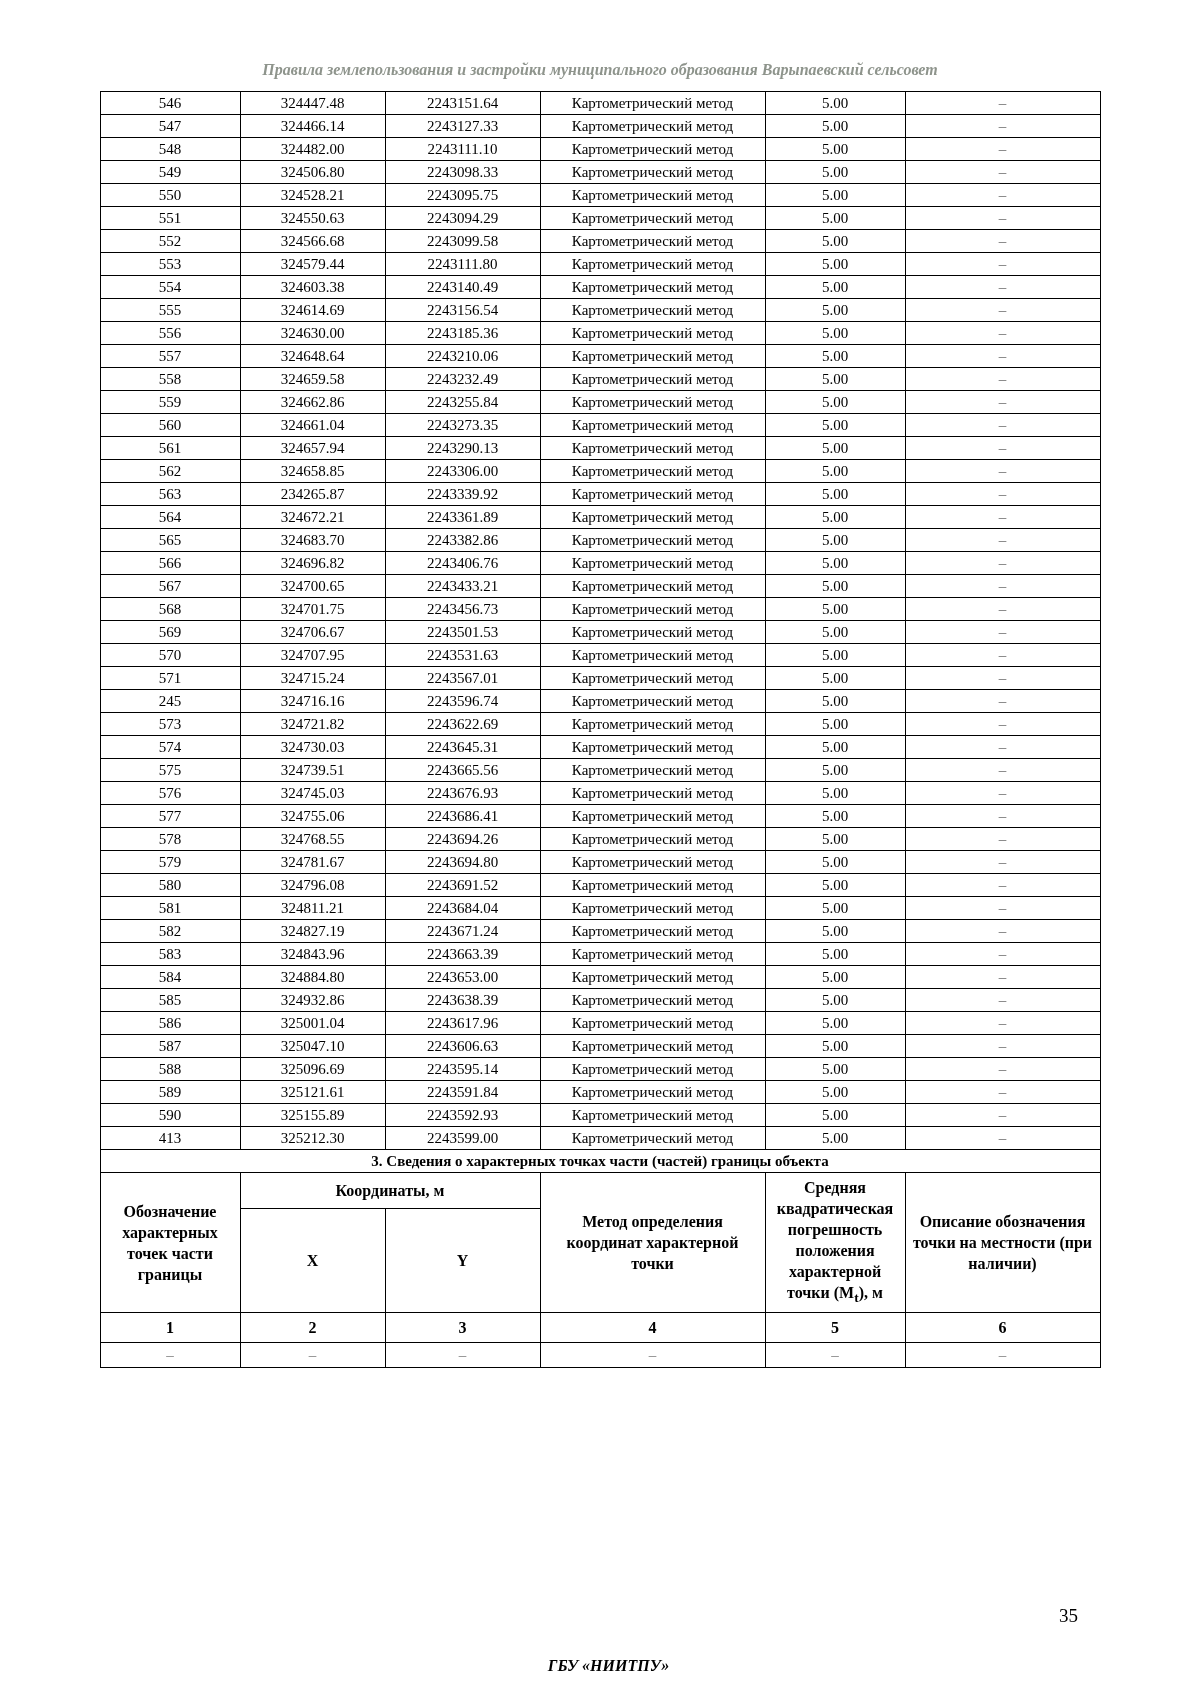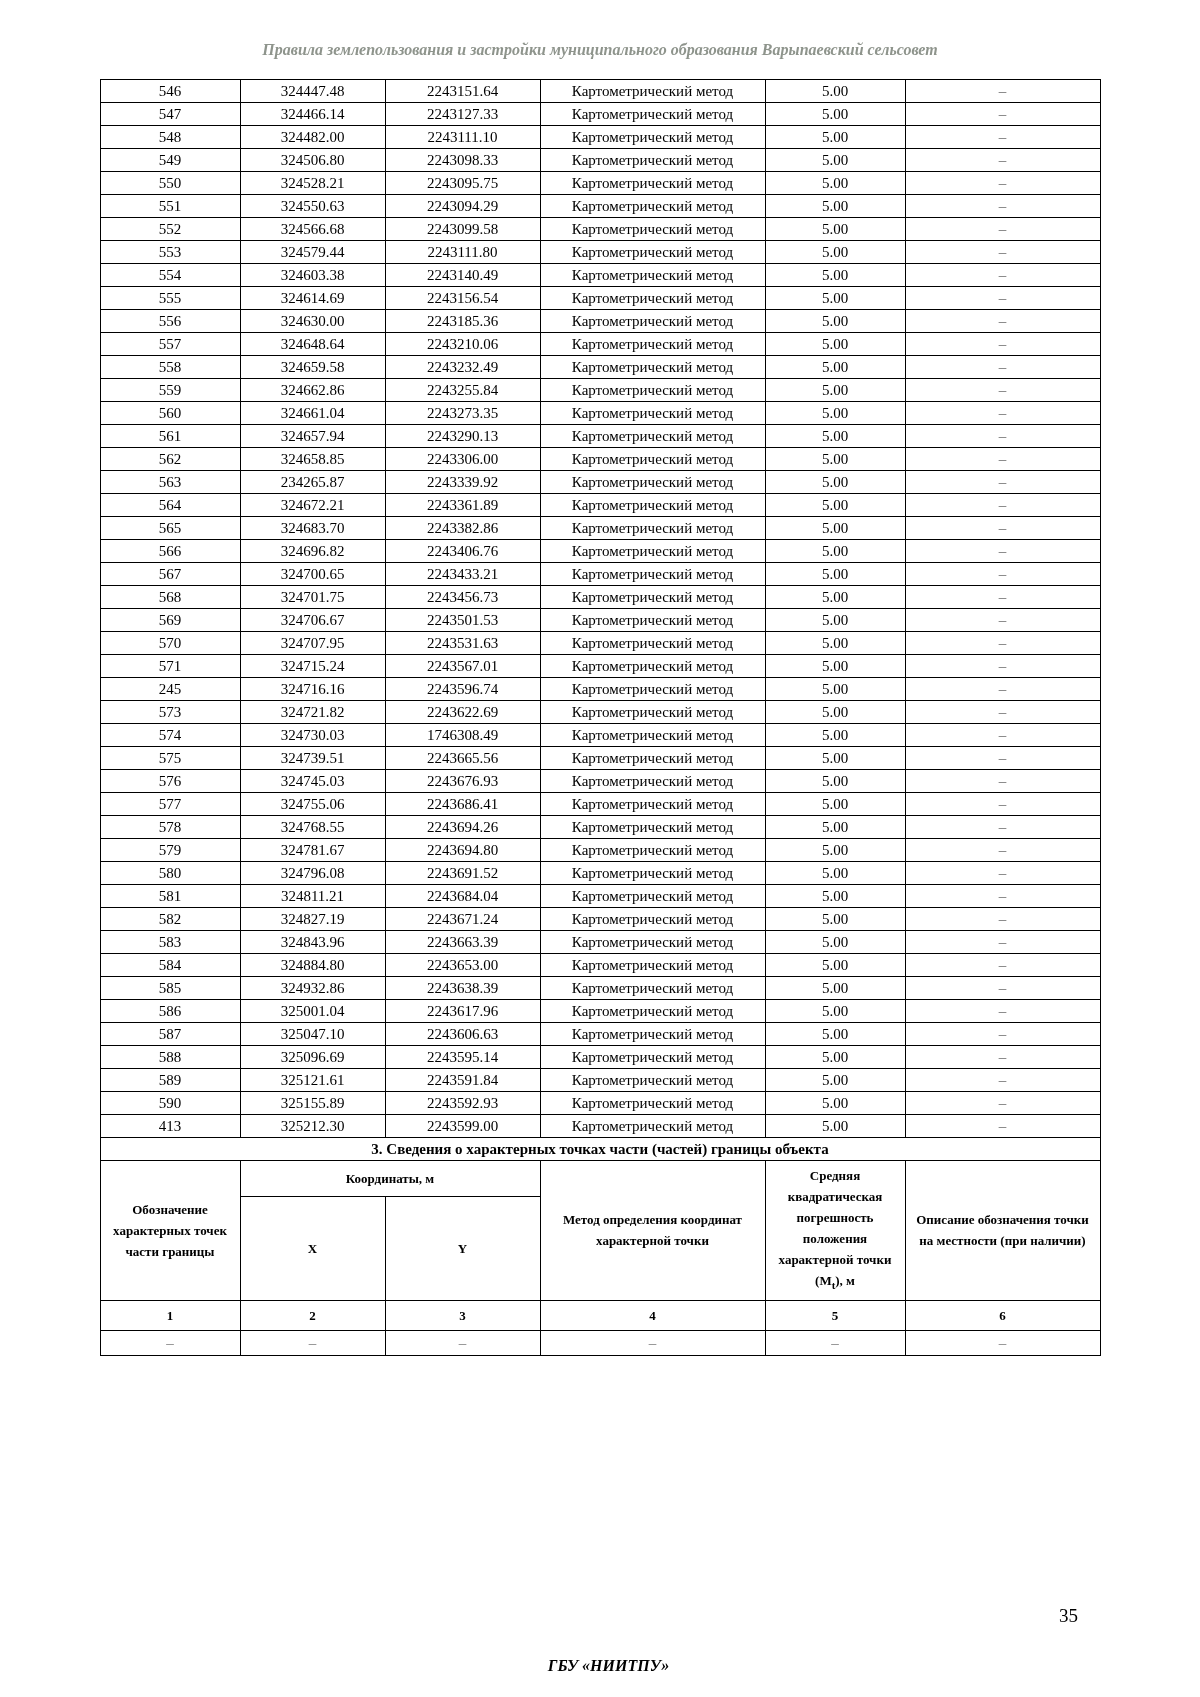--- a/index.html
+++ b/index.html
@@ -5,31 +5,31 @@
   * { box-sizing: border-box; }
   html,body { margin:0; padding:0; }
   body {
     width:1200px; height:1697px;
     background:#ffffff;
     font-family:"Liberation Serif", serif;
     color:#000;
     position:relative;
   }
   .doc-header {
-    padding-top:38px;
+    padding-top:58px;
     text-align:center;
     font-style:italic;
     font-weight:bold;
     color:#8e948c;
     font-size:16px;
     line-height:23px;
   }
   table.main {
     width:1000px;
-    margin:18px auto 0 auto;
+    margin:10px auto 0 auto;
     border-collapse:collapse;
     table-layout:fixed;
   }
   table.main td {
     border:1px solid #000;
     font-size:15px;
     text-align:center;
     vertical-align:middle;
     padding:1px 4px;
     line-height:20px;
@@ -37,21 +37,21 @@
   }
   tbody.data td:nth-child(6) { color:#666; }
   td.section-title {
     text-align:left;
     font-weight:bold;
     font-size:16px;
     padding:6px 8px;
   }
   tr.hdr td {
     font-weight:bold;
-    font-size:13px;
+    font-size:16px;
     line-height:21px;
     padding:4px 6px;
   }
   tr.coords-row td { height:26px; }
   tr.numbers-row td { font-weight:bold; height:26px; }
   td.dash { color:#777; height:25px; }
   .footer-page-number {
     position:absolute;
     right:122px;
     bottom:70px;
@@ -307,21 +307,21 @@
           <td>573</td>
           <td>324721.82</td>
           <td>2243622.69</td>
           <td>Картометрический метод</td>
           <td>5.00</td>
           <td>–</td>
         </tr>
         <tr>
           <td>574</td>
           <td>324730.03</td>
-          <td>1746308.49</td>
+          <td>2243645.31</td>
           <td>Картометрический метод</td>
           <td>5.00</td>
           <td>–</td>
         </tr>
         <tr>
           <td>575</td>
           <td>324739.51</td>
           <td>2243665.56</td>
           <td>Картометрический метод</td>
           <td>5.00</td>

